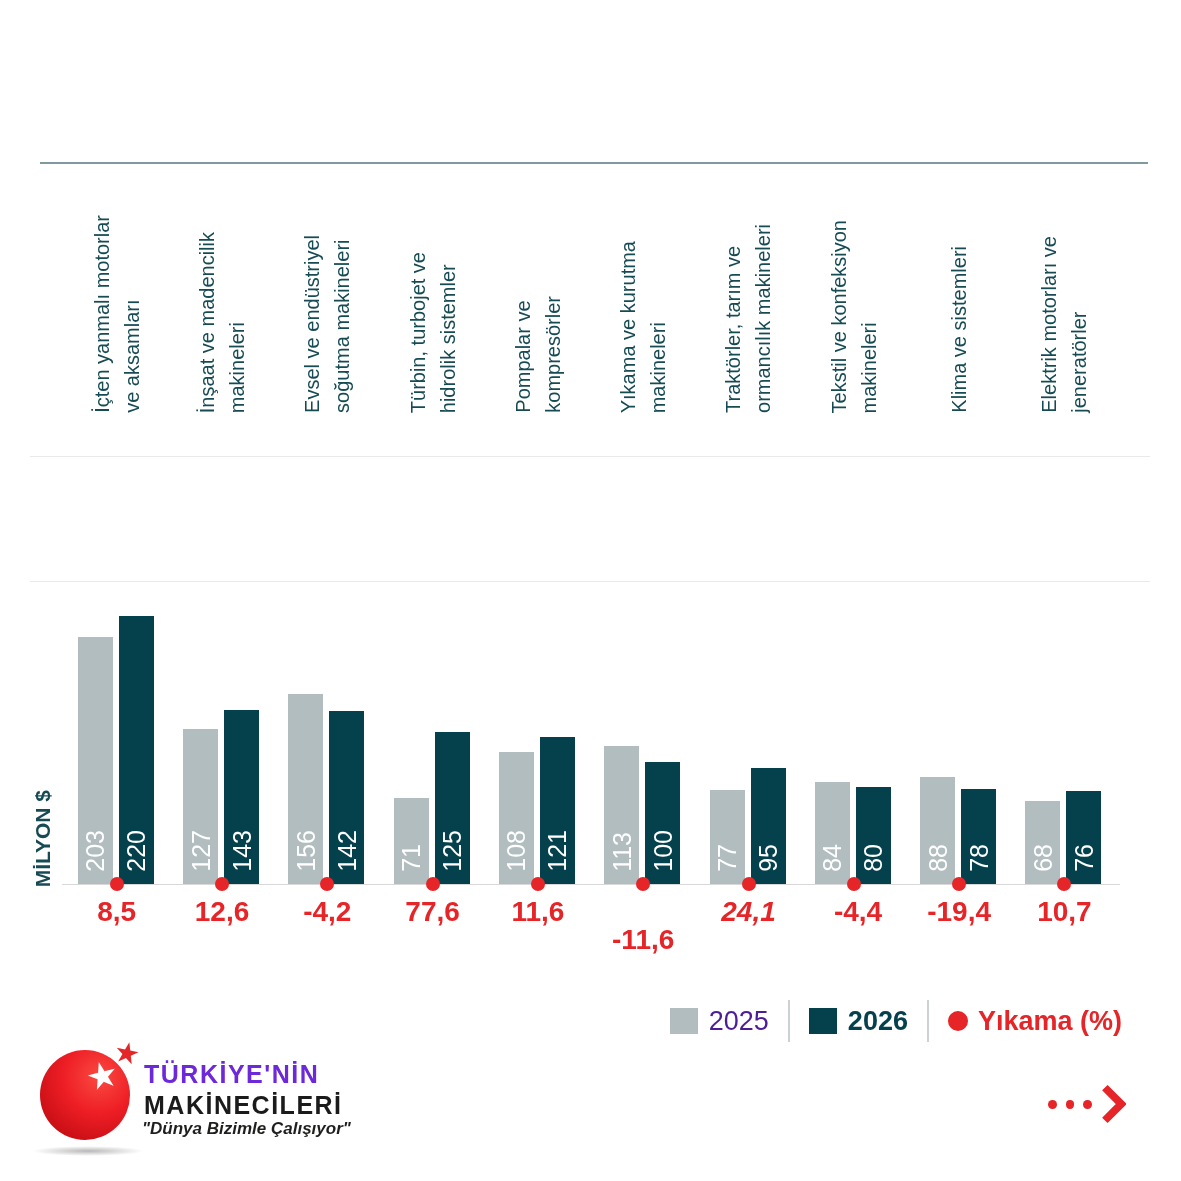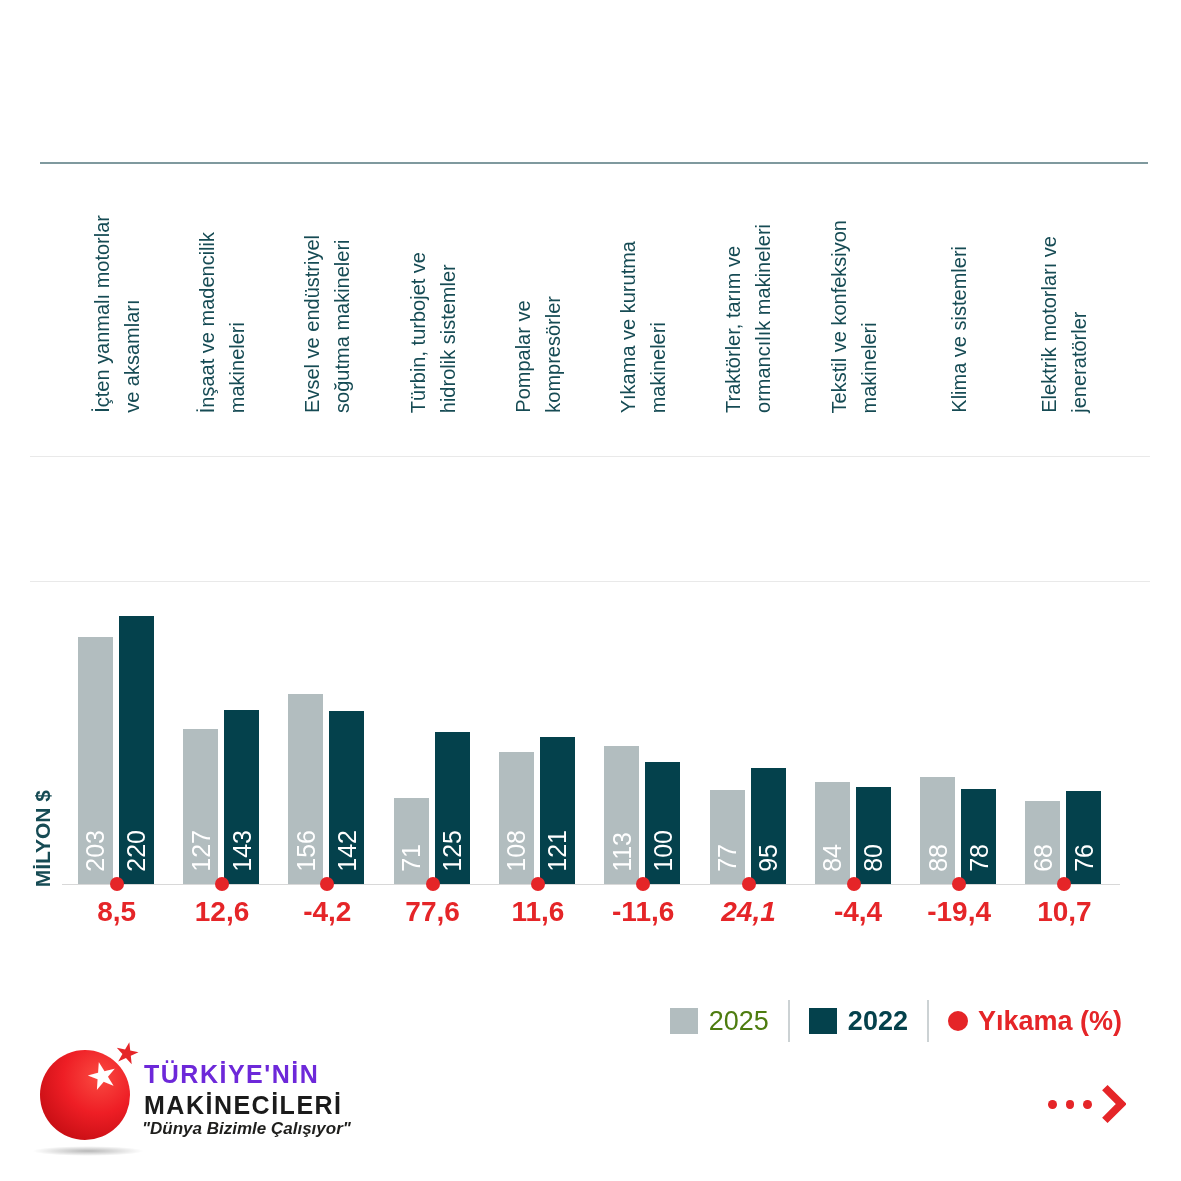--- a/index.html
+++ b/index.html
@@ -33,21 +33,21 @@
         font-size:21px;line-height:24px;font-weight:700;color:#164b54;}
   .dot{position:absolute;top:877px;width:14px;height:14px;border-radius:50%;background:#e52528;}
   .chg{position:absolute;top:896px;width:110px;text-align:center;
        font-size:28px;font-weight:700;color:#e52528;}
 
   
   .legend{position:absolute;top:1000px;right:59px;height:42px;display:flex;align-items:center;}
   .sw{width:28px;height:26px;}
   .sw.gray{background:#b2bdbf;} .sw.teal{background:#04414c;}
   .leg-lbl{margin-left:11px;font-size:27px;}
-  .leg-lbl.gray{color:#4d7c0f;} .leg-lbl.teal{color:#04414c;font-weight:700;}
+  .leg-lbl.gray{color:#4c1d95;} .leg-lbl.teal{color:#04414c;font-weight:700;}
   .leg-lbl.red{color:#e52528;font-weight:700;margin-left:10px;}
   .leg-div{width:2px;height:42px;background:#ccd2d4;margin:0 19px;}
   .leg-dot{width:20px;height:20px;border-radius:50%;background:#e52528;}
 
   
   .sphere{position:absolute;left:40px;top:1050px;width:90px;height:90px;border-radius:50%;
           background:radial-gradient(circle at 66% 30%, #fa4a41 0%, #ee1e25 42%, #c70e14 80%, #a30a10 100%);}
   .sphere-shadow{position:absolute;left:32px;top:1146px;width:112px;height:10px;border-radius:50%;
           background:radial-gradient(ellipse at center, rgba(0,0,0,0.28) 0%, rgba(0,0,0,0) 70%);}
   .star{position:absolute;line-height:1;}
@@ -161,21 +161,21 @@
       </div>
       <div class="dot" style="left: 530.9px;"></div>
       <div class="chg" style="left: 482.9px;">11,6</div>
       <div class="bar gray" style="left: 604.2px; height: 138px;">
         <span class="bar-val">113</span>
       </div>
       <div class="bar teal" style="left: 645.2px; height: 122px;">
         <span class="bar-val">100</span>
       </div>
       <div class="dot" style="left: 636.2px;"></div>
-      <div class="chg" style="left: 588.2px;">-11,6</div>
+      <div class="chg" style="left: 588.2px; margin-top: 28px;">-11,6</div>
       <div class="bar gray" style="left: 709.5px; height: 94px;">
         <span class="bar-val">77</span>
       </div>
       <div class="bar teal" style="left: 750.5px; height: 116px;">
         <span class="bar-val">95</span>
       </div>
       <div class="dot" style="left: 741.5px;"></div>
       <div class="chg" style="left: 693.5px; font-style: italic;">24,1</div>
       <div class="bar gray" style="left: 814.8px; height: 102px;">
         <span class="bar-val">84</span>
@@ -201,21 +201,21 @@
       </div>
       <div class="dot" style="left: 1057.4px;"></div>
       <div class="chg" style="left: 1009.4px;">10,7</div>
     </div>
 
   <div class="legend">
     <div class="sw gray"></div>
     <div class="leg-lbl gray">2025</div>
     <div class="leg-div"></div>
     <div class="sw teal"></div>
-    <div class="leg-lbl teal">2022</div>
+    <div class="leg-lbl teal">2026</div>
     <div class="leg-div"></div>
     <div class="leg-dot"></div>
     <div class="leg-lbl red">Yıkama (%)</div>
   </div>
 
   <div>
     <div class="sphere-shadow"></div>
     <div class="sphere"></div>
     <div class="star white">★</div>
     <div class="star red">★</div>

